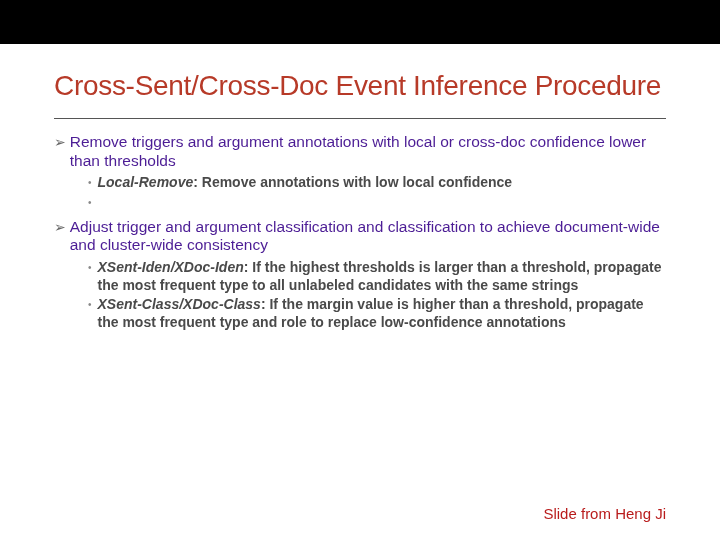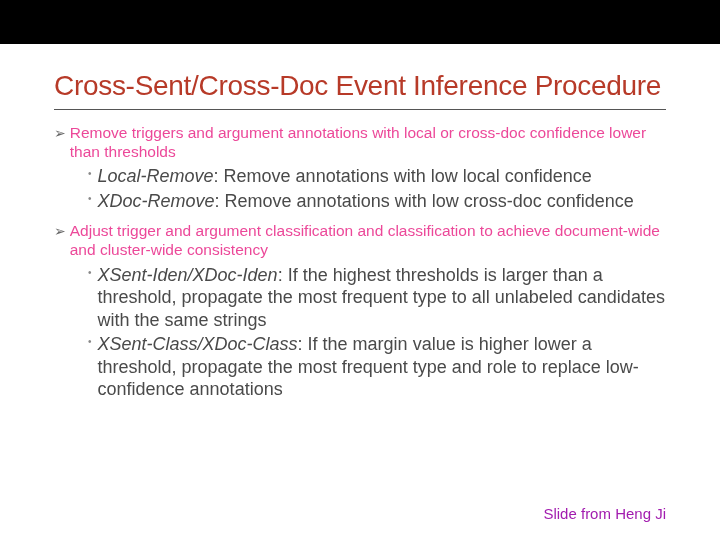--- a/index.html
+++ b/index.html
@@ -19,71 +19,72 @@
   .slide {
     padding: 26px 54px 0 54px;
   }
   .title {
     font-family: "Trebuchet MS", "Lucida Sans", Arial, sans-serif;
     font-size: 28px;
     line-height: 1.15;
     color: #b73a28;
     font-weight: 400;
     border-bottom: 1px solid #555;
-    padding-bottom: 7px;
+    padding-bottom: 16px;
     margin-bottom: 14px;
     letter-spacing: -0.3px;
   }
   .arrow-item {
     display: flex;
     margin-bottom: 2px;
     margin-top: 10px;
   }
   .arrow-item:first-of-type { margin-top: 0; }
   .arrow-glyph {
     color: #666;
     font-size: 14px;
     margin-right: 4px;
     flex-shrink: 0;
     margin-top: 1px;
   }
   .arrow-text {
     font-size: 15.5px;
     line-height: 1.2;
-    color: #ec4899;
+    color: #4c1d95;
     font-weight: 400;
   }
   .sub-list {
     margin-left: 34px;
     margin-top: 4px;
     margin-bottom: 6px;
   }
   .sub-item {
     display: flex;
     margin-bottom: 2px;
   }
   .sub-bullet {
     color: #888;
     font-size: 10px;
     margin-right: 6px;
     margin-top: 3px;
     flex-shrink: 0;
   }
   .sub-text {
-    font-size: 18px;
+    font-size: 14px;
     line-height: 1.25;
     color: #4a4a4a;
+    font-weight: bold;
   }
   .sub-text em { font-style: italic; }
   .attribution {
     position: absolute;
     bottom: 18px;
     right: 54px;
     font-size: 15px;
-    color: #a21caf;
+    color: #b91c1c;
   }
 </style>
 </head>
 <body>
 
 <div class="topbar"></div>
 
 <div class="slide">
   <h1 class="title">Cross-Sent/Cross-Doc Event Inference Procedure</h1>
 
@@ -91,33 +92,32 @@
     <span class="arrow-glyph">➢</span>
     <span class="arrow-text">Remove triggers and argument annotations with local or cross-doc confidence lower than thresholds</span>
   </div>
   <div class="sub-list">
     <div class="sub-item">
       <span class="sub-bullet">•</span>
       <span class="sub-text"><em>Local-Remove</em><span>: Remove annotations with low local confidence</span></span>
     </div>
     <div class="sub-item">
       <span class="sub-bullet">•</span>
-      <span class="sub-text"><em>XDoc-Remove</em><span>: Remove annotations with low cross-doc confidence</span></span>
     </div>
   </div>
 
   <div class="arrow-item">
     <span class="arrow-glyph">➢</span>
     <span class="arrow-text">Adjust trigger and argument classification and classification to achieve document-wide and cluster-wide consistency</span>
   </div>
   <div class="sub-list">
     <div class="sub-item">
       <span class="sub-bullet">•</span>
       <span class="sub-text"><em>XSent-Iden/XDoc-Iden</em><span>: If the highest thresholds is larger than a threshold, propagate the most frequent type to all unlabeled candidates with the same strings</span></span>
     </div>
     <div class="sub-item">
       <span class="sub-bullet">•</span>
-      <span class="sub-text"><em>XSent-Class/XDoc-Class</em><span>: If the margin value is higher lower a threshold, propagate the most frequent type and role to replace low-confidence annotations</span></span>
+      <span class="sub-text"><em>XSent-Class/XDoc-Class</em><span>: If the margin value is higher than a threshold, propagate the most frequent type and role to replace low-confidence annotations</span></span>
     </div>
   </div>
 </div>
 
 <div class="attribution">Slide from Heng Ji</div>
 
 </body></html>

